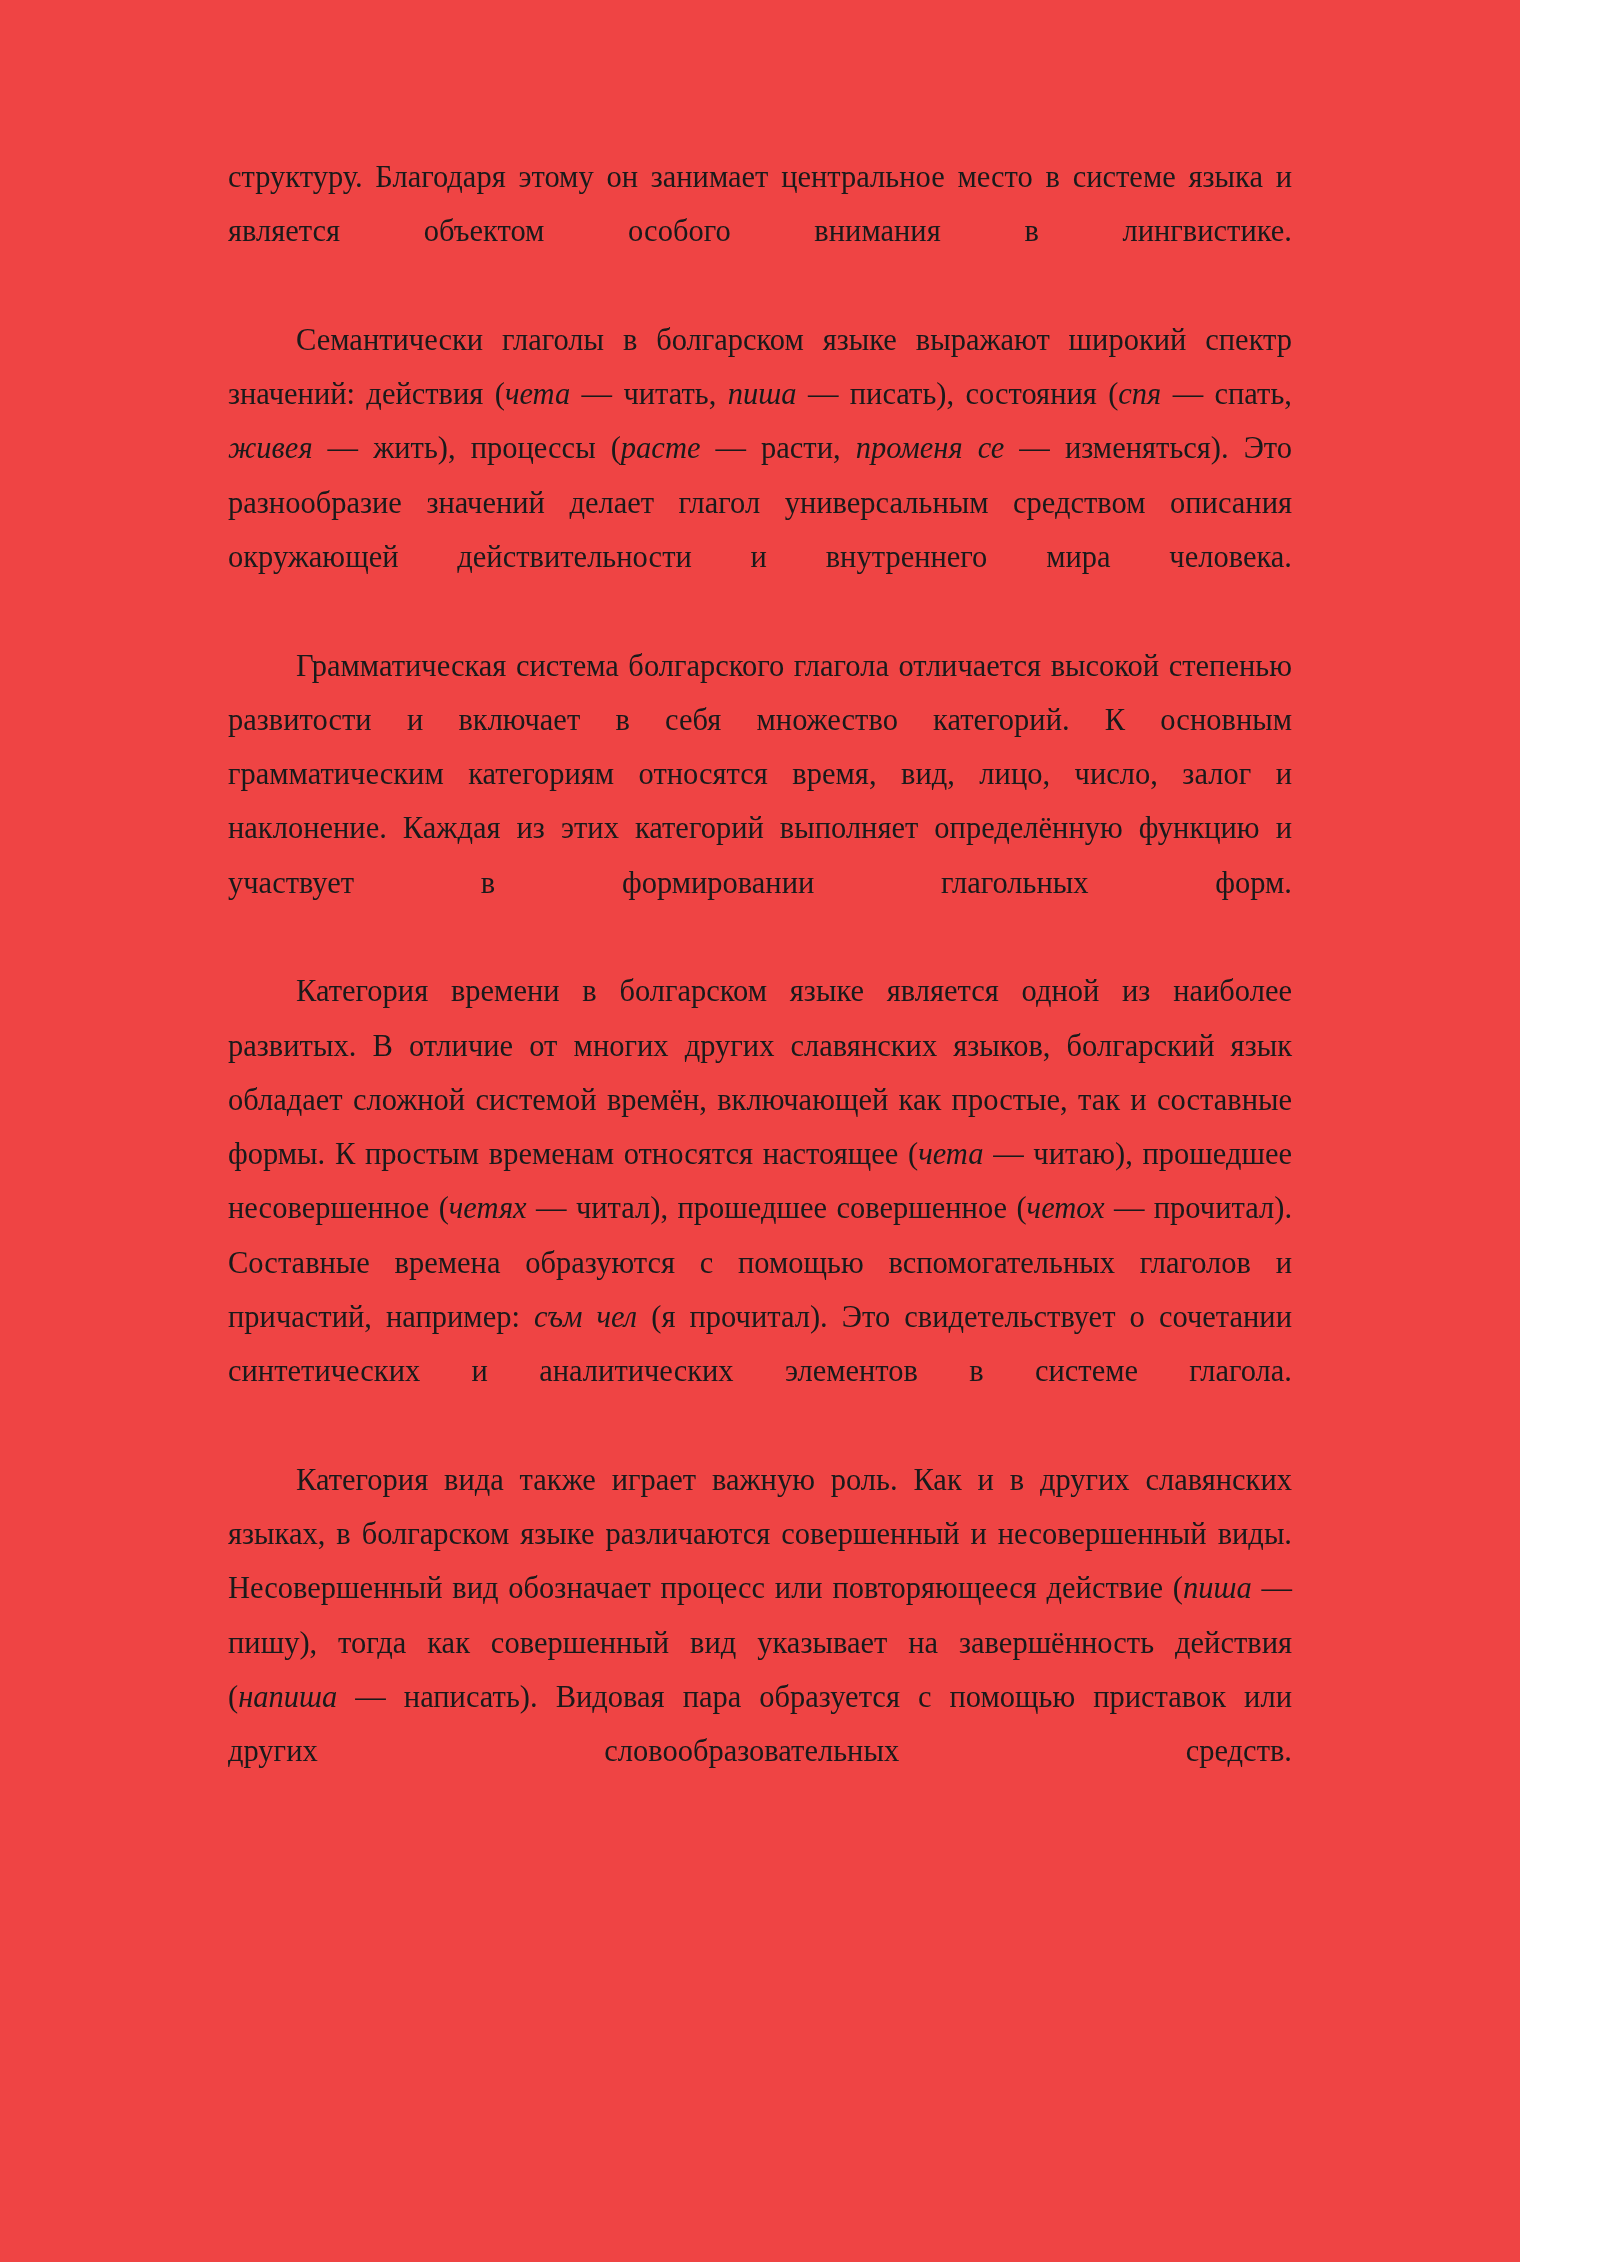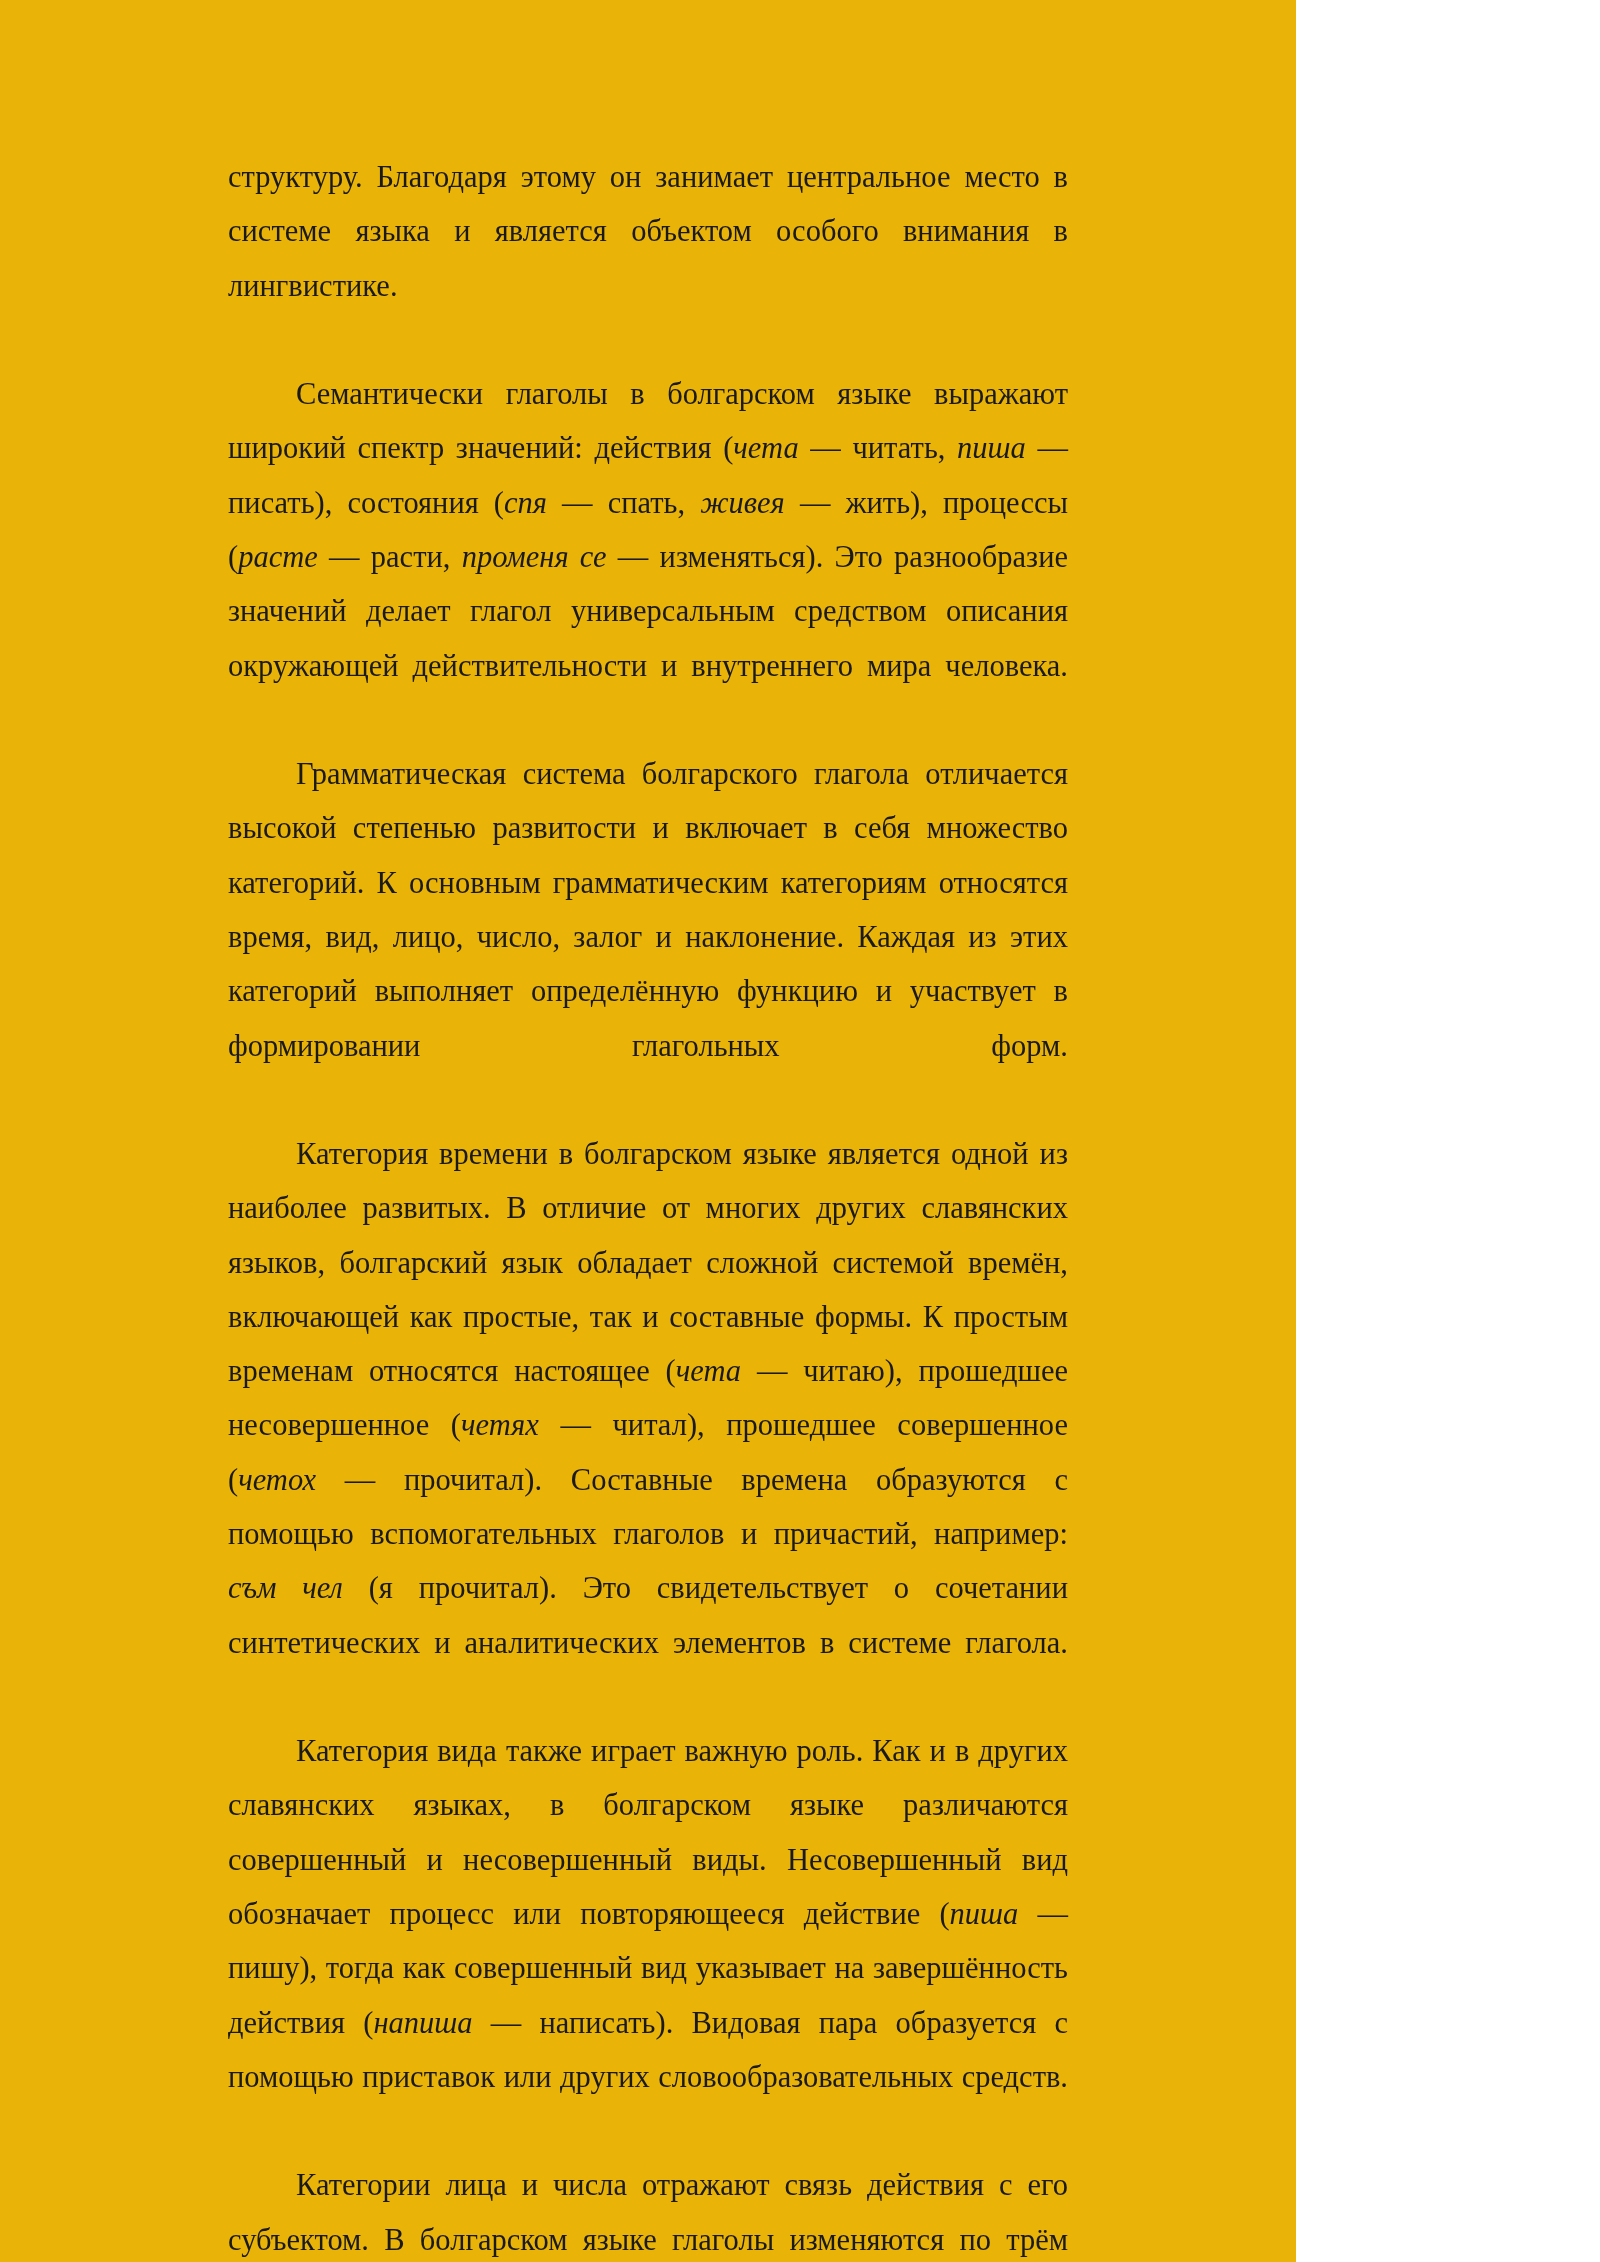--- a/index.html
+++ b/index.html
@@ -1,23 +1,23 @@
 <!DOCTYPE html>
 <html><head>
 <meta charset="utf-8">
 <style>
   html, body {
     margin: 0;
     padding: 0;
     background: #ffffff;
   }
   .page {
-    width: 1296px;
+    width: 1520px;
     height: 2262px;
-    background: #eab308;
+    background: #ef4444;
     position: relative;
     box-sizing: border-box;
     padding: 150px 228px 0 228px;
     font-family: "Liberation Serif", "DejaVu Serif", serif;
     color: #000000;
   }
   .doc-body {
     font-size: 30.5px;
     line-height: 1.78;
     text-align: justify;
@@ -45,15 +45,14 @@
 </head>
 <body>
 
 <div class="page">
   <div class="doc-body">
     <p class="para">структуру. Благодаря этому он занимает центральное место в системе языка и является объектом особого внимания в лингвистике.</p>
     <p class="para indent">Семантически глаголы в болгарском языке выражают широкий спектр значений: действия (<em>чета</em> — читать, <em>пиша</em> — писать), состояния (<em>спя</em> — спать, <em>живея</em> — жить), процессы (<em>расте</em> — расти, <em>променя се</em> — изменяться). Это разнообразие значений делает глагол универсальным средством описания окружающей действительности и внутреннего мира человека.</p>
     <p class="para indent">Грамматическая система болгарского глагола отличается высокой степенью развитости и включает в себя множество категорий. К основным грамматическим категориям относятся время, вид, лицо, число, залог и наклонение. Каждая из этих категорий выполняет определённую функцию и участвует в формировании глагольных форм.</p>
     <p class="para indent">Категория времени в болгарском языке является одной из наиболее развитых. В отличие от многих других славянских языков, болгарский язык обладает сложной системой времён, включающей как простые, так и составные формы. К простым временам относятся настоящее (<em>чета</em> — читаю), прошедшее несовершенное (<em>четях</em> — читал), прошедшее совершенное (<em>четох</em> — прочитал). Составные времена образуются с помощью вспомогательных глаголов и причастий, например: <em>съм чел</em> (я прочитал). Это свидетельствует о сочетании синтетических и аналитических элементов в системе глагола.</p>
     <p class="para indent">Категория вида также играет важную роль. Как и в других славянских языках, в болгарском языке различаются совершенный и несовершенный виды. Несовершенный вид обозначает процесс или повторяющееся действие (<em>пиша</em> — пишу), тогда как совершенный вид указывает на завершённость действия (<em>напиша</em> — написать). Видовая пара образуется с помощью приставок или других словообразовательных средств.</p>
-    <p class="para indent">Категории лица и числа отражают связь действия с его субъектом. В болгарском языке глаголы изменяются по трём лицам (первое, второе, третье) и двум числам (единственное и множественное). Например: <em>аз чета</em></p>
   </div>
 </div>
 
 </body></html>

